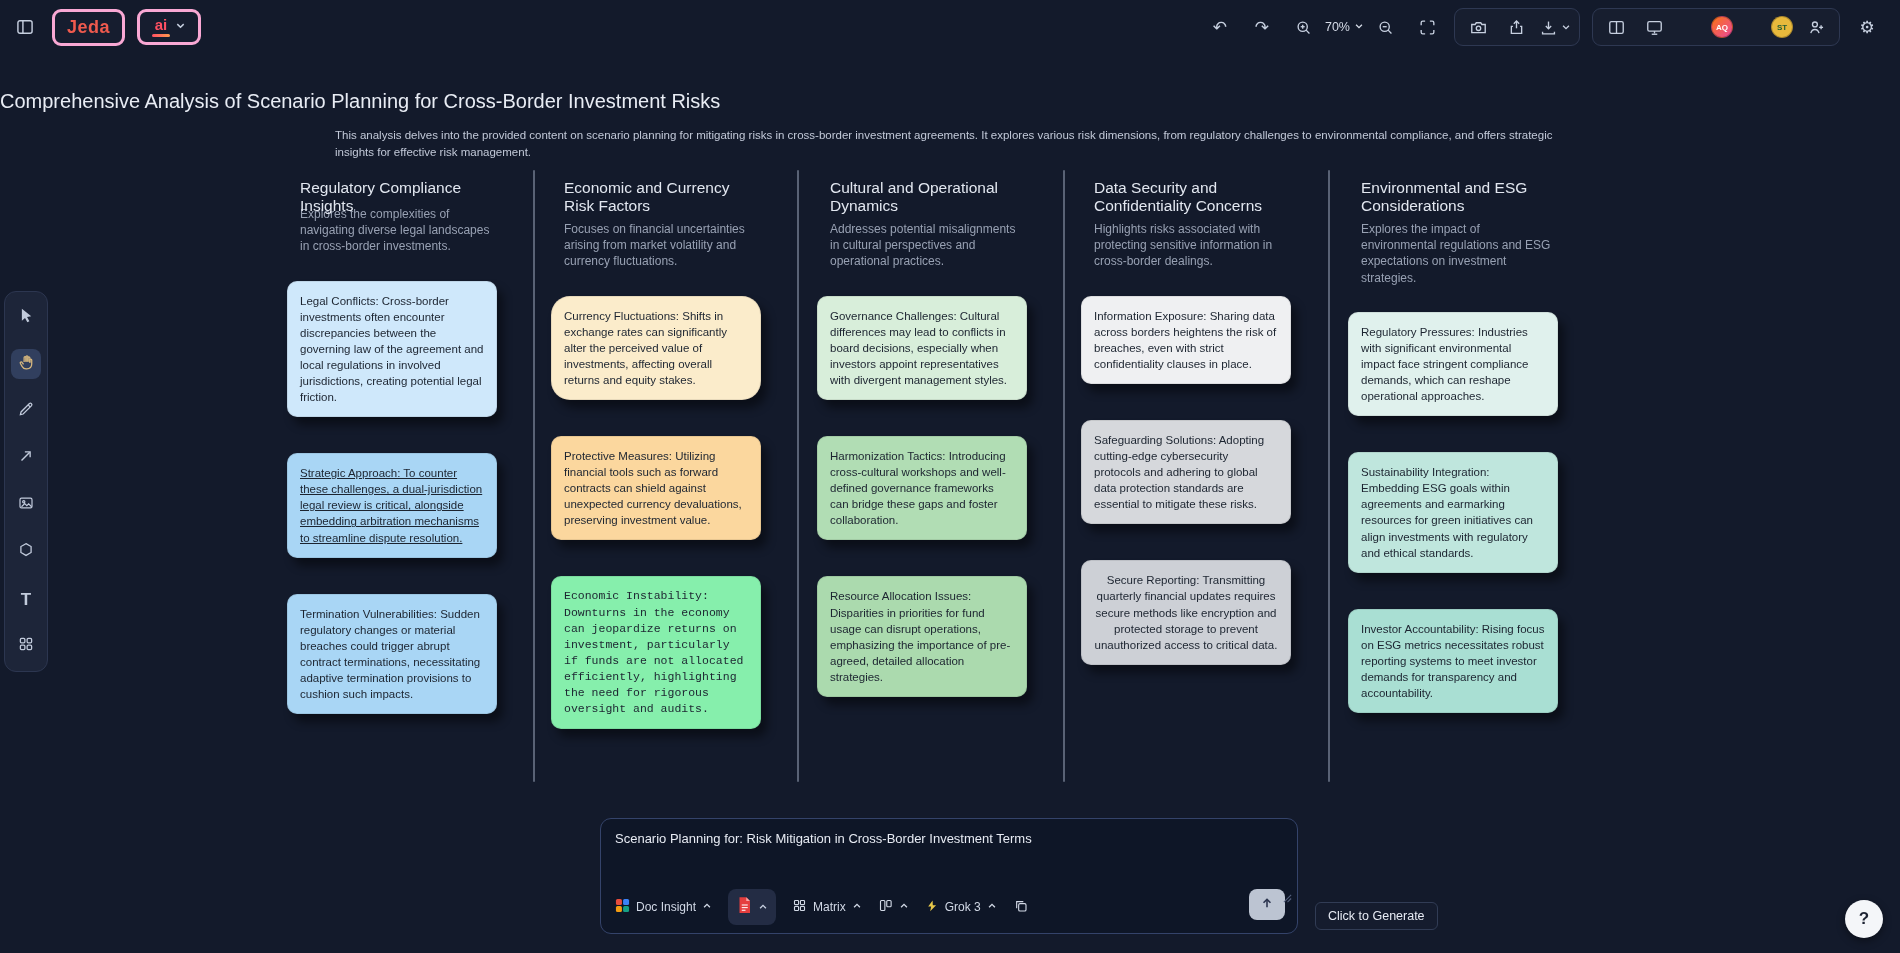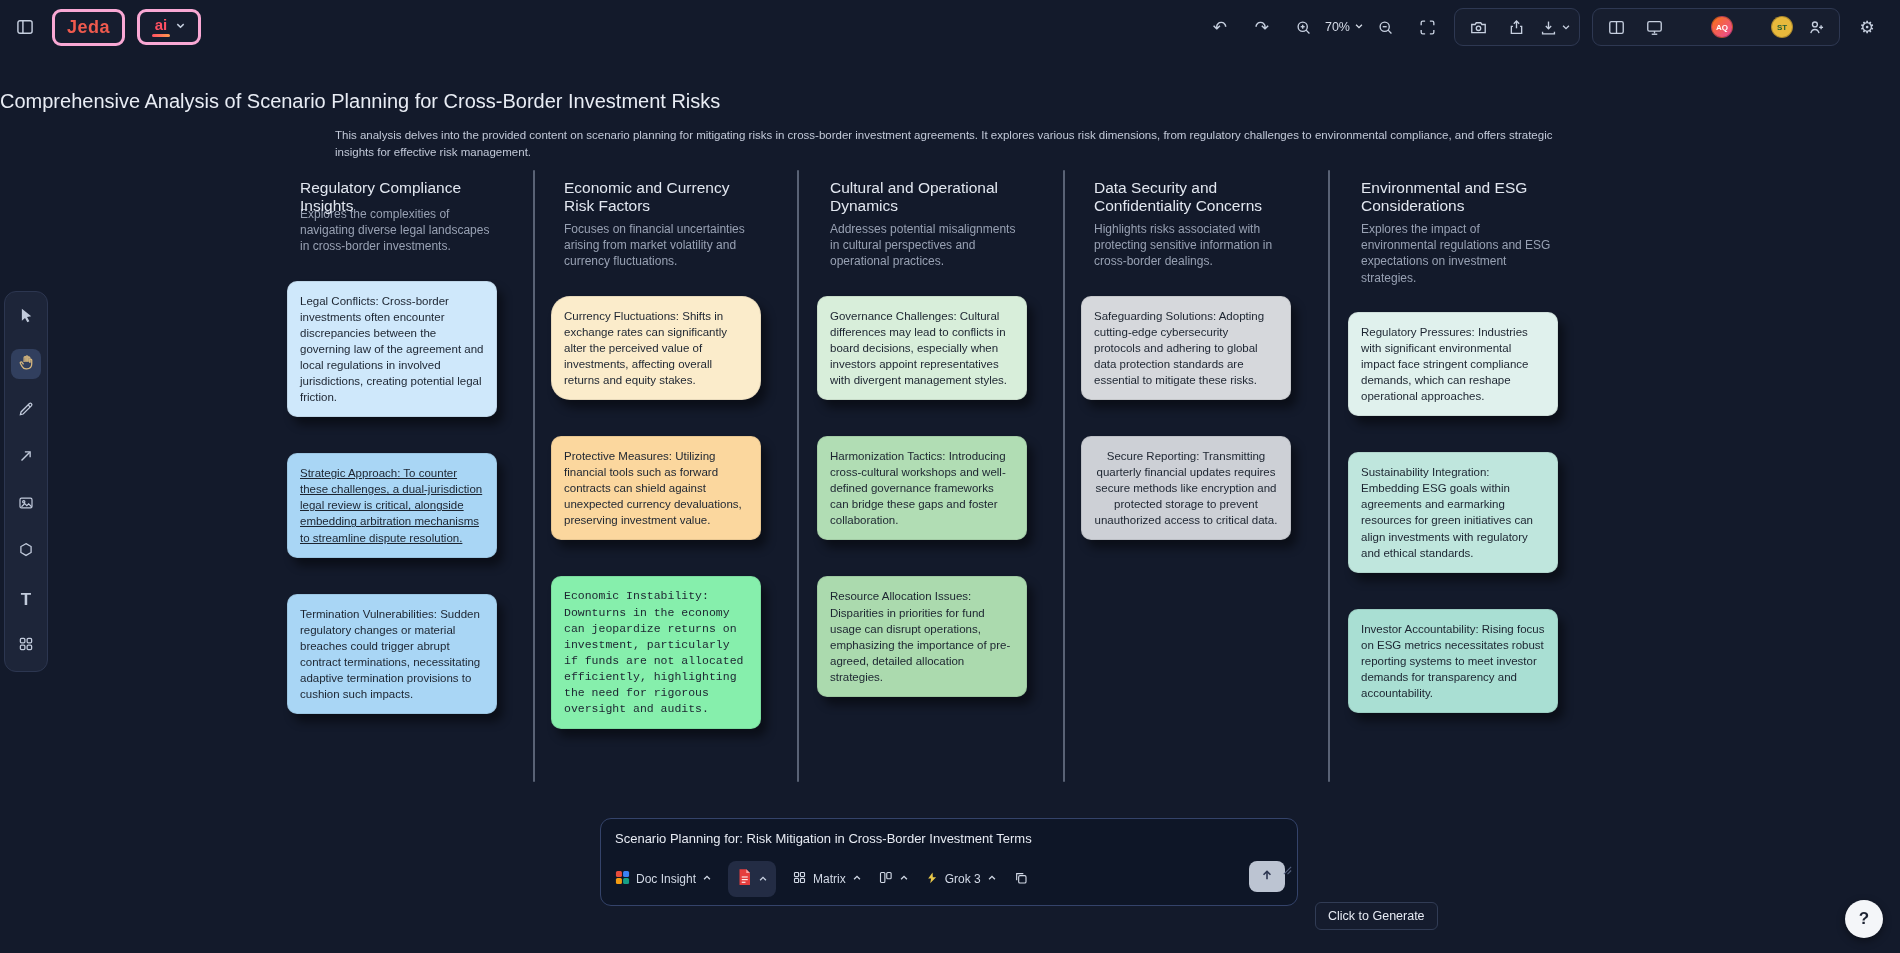--- a/index.html
+++ b/index.html
@@ -40,21 +40,21 @@
   .divider { position:absolute; top:170px; width:2px; height:612px; background:#667083; opacity:.85; border-radius:1px; }
   .col { position:absolute; top:179px; width:210px; }
   .col-header { padding-left:13px; }
   .col-title { font-size:15.5px; line-height:1.16; font-weight:500; color:#e2e7f0; margin-bottom:6px; position:relative; z-index:2; }
   .col-desc { font-size:12px; line-height:1.35; color:#98a1b3; margin-bottom:26px; position:relative; z-index:1; }
   .col.c1 .col-desc { margin-top:-15px; }
   .note { border-radius:10px; padding:11px 12px; margin-bottom:36px; font-size:11.5px; line-height:1.4; color:#1c2430; box-shadow:6px 8px 10px rgba(0,0,0,.45); border:1px solid rgba(0,0,0,.08); cursor:pointer; }
   .c1 { left:287px; } .c2 { left:551px; } .c3 { left:817px; } .c4 { left:1081px; } .c5 { left:1348px; }
 
   
-  .prompt-box { position:absolute; left:600px; top:818px; width:698px; height:88px; background:#0e1627; border:1px solid #34436a; border-radius:11px; padding:12px 12px 8px 14px; display:flex; flex-direction:column; }
+  .prompt-box { position:absolute; left:600px; top:818px; width:698px; height:116px; background:#0e1627; border:1px solid #34436a; border-radius:11px; padding:12px 12px 8px 14px; display:flex; flex-direction:column; }
   .prompt-input { background:transparent; border:none; outline:none; color:#e7ebf3; font-size:13px; font-family:"Liberation Sans", sans-serif; width:100%; }
   .prompt-toolbar { margin-top:auto; display:flex; gap:16px; height:36px; }
   .pt-btn { display:flex; align-items:center; gap:6px; font-size:12px; color:#d2d9e6; cursor:pointer; }
   .pt-pill { background:#232c44; border-radius:8px; padding:5px 8px; display:flex; align-items:center; gap:6px; cursor:pointer; }
   .submit-btn { margin-left:auto; width:36px; height:31px; border-radius:8px; background:#bcc4d2; display:flex; align-items:center; justify-content:center; cursor:pointer; }
   .resize-handle { position:absolute; right:5px; bottom:26px; color:#55617e; }
 
   .tooltip { position:absolute; left:1315px; top:902px; background:#151c2e; border:1px solid #313c55; color:#e7ebf4; font-size:12.5px; padding:6px 12px; border-radius:6px; white-space:nowrap; }
   .help-btn { position:absolute; left:1845px; top:900px; width:38px; height:38px; border-radius:50%; background:#f4f6f9; color:#1d2433; display:flex; align-items:center; justify-content:center; font-size:17px; font-weight:bold; cursor:pointer; box-shadow:0 3px 8px rgba(0,0,0,.4); }
 </style>
@@ -317,20 +317,21 @@
     <div class="note" style="background: rgb(216, 238, 218);">Governance Challenges: Cultural differences may lead to conflicts in board decisions, especially when investors appoint representatives with divergent management styles.</div>
     <div class="note" style="background: rgb(177, 221, 180);">Harmonization Tactics: Introducing cross-cultural workshops and well-defined governance frameworks can bridge these gaps and foster collaboration.</div>
     <div class="note" style="background: rgb(171, 218, 174);">Resource Allocation Issues: Disparities in priorities for fund usage can disrupt operations, emphasizing the importance of pre-agreed, detailed allocation strategies.</div>
   </div>
 
   <div class="col c4">
     <div class="col-header">
       <div class="col-title">Data Security and Confidentiality Concerns</div>
       <div class="col-desc">Highlights risks associated with protecting sensitive information in cross-border dealings.</div>
     </div>
+    <div class="note" style="background: rgb(239, 240, 242);">Information Exposure: Sharing data across borders heightens the risk of breaches, even with strict confidentiality clauses in place.</div>
     <div class="note" style="background: rgb(214, 216, 220);">Safeguarding Solutions: Adopting cutting-edge cybersecurity protocols and adhering to global data protection standards are essential to mitigate these risks.</div>
     <div class="note" style="background: rgb(205, 208, 214); text-align: center;">Secure Reporting: Transmitting quarterly financial updates requires secure methods like encryption and protected storage to prevent unauthorized access to critical data.</div>
   </div>
 
   <div class="col c5">
     <div class="col-header">
       <div class="col-title">Environmental and ESG Considerations</div>
       <div class="col-desc">Explores the impact of environmental regulations and ESG expectations on investment strategies.</div>
     </div>
     <div class="note" style="background: rgb(224, 241, 237);">Regulatory Pressures: Industries with significant environmental impact face stringent compliance demands, which can reshape operational approaches.</div>

